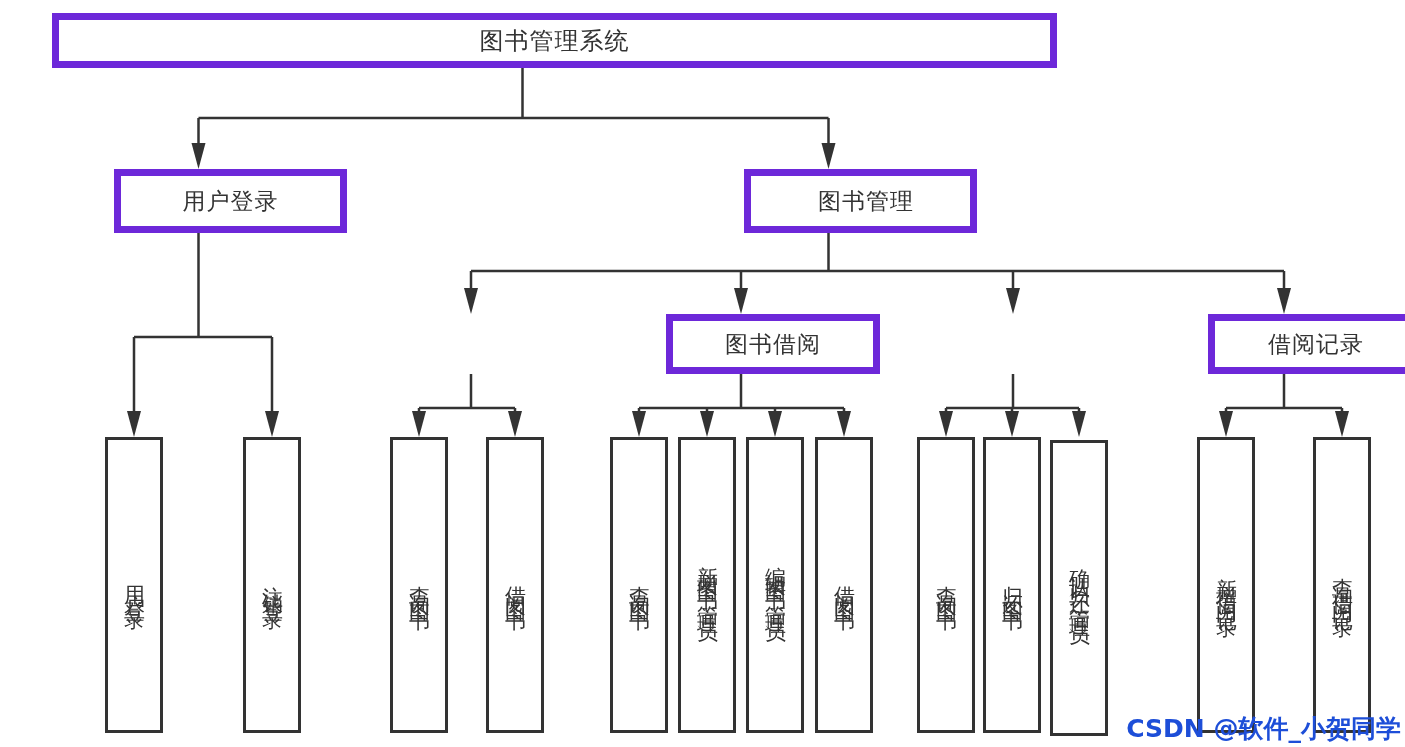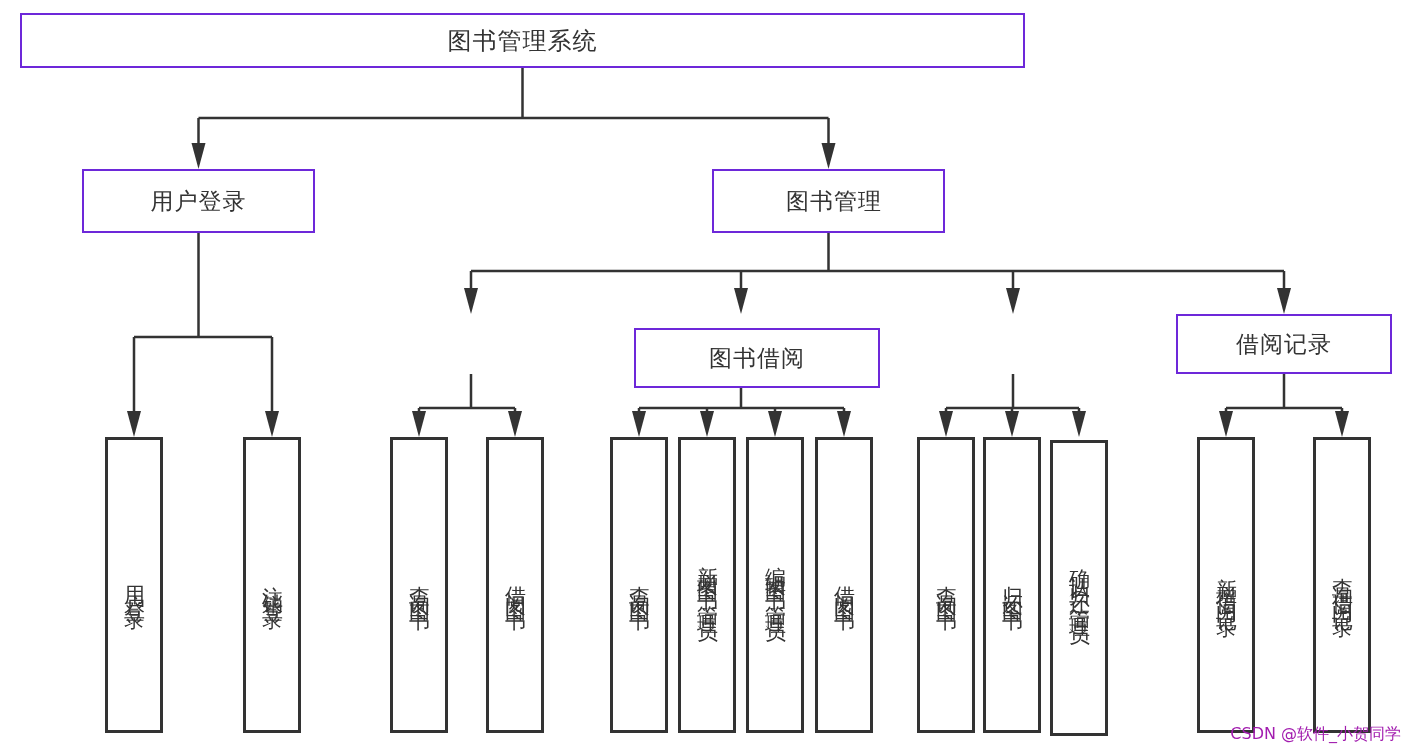--- a/index.html
+++ b/index.html
@@ -20,27 +20,28 @@
     left: 0; top: 0;
     width: 1405px;
     height: 747px;
     z-index: 0;
     pointer-events: none;
   }
   .node {
     position: absolute;
     box-sizing: border-box;
     background: #ffffff;
-    border: 2px solid #6d28d9;
+    border: 7px solid #6d28d9;
     color: #333333;
     display: flex;
     align-items: center;
     justify-content: center;
     z-index: 1;
     text-align: center;
+    margin-left: 32px;
   }
   .node.lvl-root { font-size: 24px; letter-spacing: 1px; }
   .node.lvl-2, .node.lvl-3 { font-size: 23px; letter-spacing: 1px; }
   .leaf {
     position: absolute;
     box-sizing: border-box;
     background: #ffffff;
     border: 3px solid #333333;
     color: #333333;
     display: flex;
@@ -53,24 +54,25 @@
     text-orientation: mixed;
     font-size: 21px;
     letter-spacing: 8px;
     line-height: 1.1;
     white-space: nowrap;
   }
   .watermark {
     position: absolute;
     right: 4px;
     bottom: 2px;
-    font-size: 16px;
-    color: #a21caf;
+    font-size: 25px;
+    color: #1d4ed8;
     z-index: 3;
     white-space: nowrap;
+    font-weight: bold;
   }
 </style>
 </head>
 <body>
 
 <div class="canvas">
 
   <svg class="connectors" viewBox="0 0 1405 747" xmlns="http://www.w3.org/2000/svg">
     <g stroke="#333333" stroke-width="2.5" fill="none">
 
@@ -109,21 +111,21 @@
       <polygon points="1219,411 1233,411 1226,437"></polygon>
       <polygon points="1335,411 1349,411 1342,437"></polygon>
     </g>
   </svg>
 
   <div class="node lvl-root" style="left:20px; top:13px; width:1005px; height:55px;">图书管理系统</div>
 
   <div class="node lvl-2" style="left:82px; top:169px; width:233px; height:64px;">用户登录</div>
   <div class="node lvl-2" style="left:712px; top:169px; width:233px; height:64px;padding-left:11px;">图书管理</div>
 
-  <div class="node lvl-3" style="left:634px; top:328px; width:246px; height:60px;font-family:Liberation Mono, monospace;">图书借阅</div>
+  <div class="node lvl-3" style="left:634px; top:314px; width:214px; height:60px;font-family:Liberation Mono, monospace;">图书借阅</div>
   <div class="node lvl-3" style="left:1176px; top:314px; width:216px; height:60px;">借阅记录</div>
 
   <div class="leaf" style="left:105px; top:437px; width:58px; height:296px;">
     <span>用户登录</span>
   </div>
   <div class="leaf" style="left:243px; top:437px; width:58px; height:296px;">
     <span>注销登录</span>
   </div>
 
   <div class="leaf" style="left:390px; top:437px; width:58px; height:296px;">

